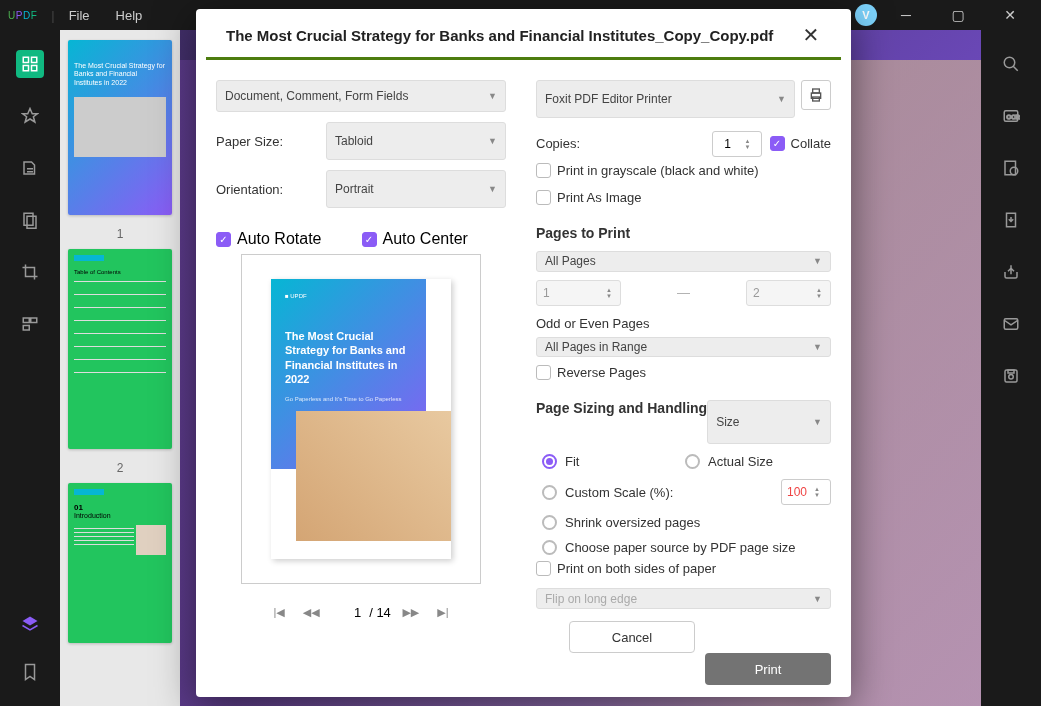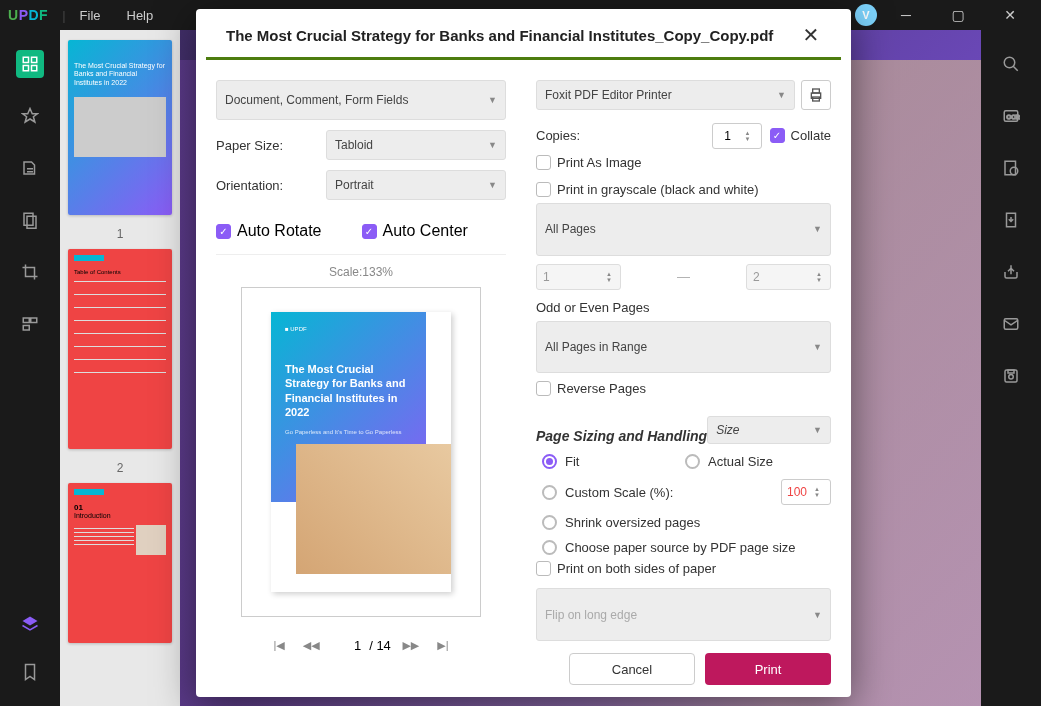--- a/index.html
+++ b/index.html
@@ -1,39 +1,39 @@
 <!DOCTYPE html>
 <html><head>
 <meta charset="utf-8">
 <style>
 * { margin: 0; padding: 0; box-sizing: border-box; font-family: -apple-system, BlinkMacSystemFont, "Segoe UI", Arial, sans-serif; }
 body { width: 1041px; height: 706px; background: #1a1a1a; overflow: hidden; position: relative; }
 
 
 .titlebar { height: 30px; background: #1a1a1a; display: flex; align-items: center; padding: 0 8px; color: #ccc; font-size: 13px; }
-.app-logo { font-weight: bold; font-size: 14px; letter-spacing: 0.5px; }
+.app-logo { font-weight: normal; font-size: 10px; letter-spacing: 0.5px; }
 .app-logo .c1 { color: #4CAF50; }
 .app-logo .c2 { color: #8B5CF6; }
 .app-logo .c3 { color: #06B6D4; }
 .app-logo .c4 { color: #10B981; }
 .titlebar-sep { margin: 0 14px; color: #444; }
 .menu-item { margin-right: 26px; cursor: pointer; }
 .titlebar-right { margin-left: auto; display: flex; align-items: center; gap: 6px; }
 .avatar { width: 22px; height: 22px; border-radius: 50%; background: #7DD3FC; color: white; display: flex; align-items: center; justify-content: center; font-size: 11px; font-weight: bold; }
 .win-btn { width: 46px; height: 28px; display: flex; align-items: center; justify-content: center; color: #ccc; cursor: pointer; font-size: 14px; }
 
 
 .main { position: absolute; top: 30px; left: 0; right: 0; bottom: 0; display: flex; background: linear-gradient(135deg, #3a2a5a 0%, #8b5cf6 100%); }
 .left-toolbar { width: 60px; background: #1a1a1a; display: flex; flex-direction: column; align-items: center; padding-top: 20px; gap: 24px; }
 .tool-icon { width: 28px; height: 28px; display: flex; align-items: center; justify-content: center; color: #999; cursor: pointer; border-radius: 4px; }
 .tool-icon.active { background: #10B981; color: white; }
 .left-toolbar-bottom { margin-top: auto; padding-bottom: 20px; display:flex; flex-direction:column; gap:20px;}
 
 .thumbnails { width: 120px; background: #e8e8e8; padding: 10px 8px; display: flex; flex-direction: column; gap: 8px; overflow: hidden; }
-.thumb { background: #ef4444; border-radius: 2px; box-shadow: 0 1px 3px rgba(0,0,0,0.2); display: flex; flex-direction: column; position: relative;}
+.thumb { background: #22c55e; border-radius: 2px; box-shadow: 0 1px 3px rgba(0,0,0,0.2); display: flex; flex-direction: column; position: relative;}
 .thumb-page1 { height: 175px; background: linear-gradient(135deg, #06B6D4 0%, #8B5CF6 100%); padding:6px;}
 .thumb-page1 .t-text { font-size:7px; color:white; margin-top:16px; line-height:1.2;}
 .thumb-page1 .t-img { background:#ccc; height:60px; margin-top:10px;}
 .thumb.toc { height:200px; padding:6px;}
 .thumb.toc .t-title { font-size:6px; margin-top:8px;}
 .thumb.toc .t-line { height:1px; background:#ddd; margin:6px 0;}
 .thumb.intro { height:160px; padding:6px;}
 .thumb-num { text-align: center; font-size: 12px; color: #666; margin-top:4px;}
 
 .content-area { flex: 1; position: relative; }
@@ -43,23 +43,23 @@
 .dialog { position: absolute; top: 9px; left: 196px; width: 655px; height: 688px; background: white; border-radius: 4px; box-shadow: 0 10px 40px rgba(0,0,0,0.5); z-index: 100; display: flex; flex-direction: column; }
 .dialog-header { padding: 14px 20px 10px; display: flex; justify-content: space-between; align-items: center; border-bottom: 3px solid #4d7c0f; margin: 0 10px;}
 .dialog-title { font-size: 15px; font-weight: bold; color: #222; }
 .dialog-close { cursor: pointer; font-size: 20px; color: #333; width:20px; text-align:center;}
 .dialog-body { flex: 1; display: flex; padding: 20px 20px 12px; gap: 30px; overflow: hidden; }
 .dialog-left { width: 290px; display: flex; flex-direction: column; }
 .dialog-right { flex: 1; display: flex; flex-direction: column; font-size: 13px; color: #333; }
 
 .form-row { display: flex; align-items: center; margin-bottom: 10px; }
 .form-label { font-size: 13px; color: #333; }
-.select { flex: 1; height: 30px; background: #ededed; border: 1px solid #ddd; border-radius: 3px; padding: 0 8px; font-size: 12px; color: #444; display: flex; align-items: center; justify-content: space-between; cursor: pointer; }
+.select { flex: 1; height: 38px; background: #ededed; border: 1px solid #ddd; border-radius: 3px; padding: 0 8px; font-size: 12px; color: #444; display: flex; align-items: center; justify-content: space-between; cursor: pointer; }
 .select .caret { font-size: 9px; color: #888; }
-.full-select { height: 40px; }
+.full-select { height: 32px; }
 .row-split .form-label { width: 110px; }
 .checkbox-row { display: flex; align-items: center; gap: 6px; margin: 6px 0; }
 .cb { width: 15px; height: 15px; border: 1px solid #bbb; border-radius: 3px; display: flex; align-items: center; justify-content: center; background:white; cursor:pointer;}
 .cb.checked { background: #8B5CF6; border-color: #8B5CF6; color: white; font-size: 10px; }
 .radio { width: 15px; height: 15px; border: 2px solid #bbb; border-radius: 50%; display:flex; align-items:center; justify-content:center; cursor:pointer;}
 .radio.checked { border-color: #8B5CF6; }
 .radio.checked::after { content:''; width:7px; height:7px; background:#8B5CF6; border-radius:50%;}
 
 .scale-label { text-align: center; font-size: 12px; color: #888; margin: 8px 0; border-top:1px solid #eee; padding-top:10px;}
 .preview-box { width: 240px; height: 330px; border: 1px solid #ccc; margin: 0 auto; background: white; display:flex; align-items:center; justify-content:center;}
@@ -75,29 +75,29 @@
 .pager-input { width: 30px; text-align: right; border:none; font-size:13px;}
 
 .section-title { font-size: 14px; font-weight: bold; color: #333; margin: 14px 0 10px; }
 .printer-row { display:flex; gap:6px;}
 .spinner-input { width: 50px; height: 26px; border: 1px solid #ccc; border-radius:3px; display:flex; align-items:center;}
 .spinner-input input { width: 30px; border:none; text-align:center; font-size:12px; outline:none;}
 .spinner-btns { display:flex; flex-direction:column; font-size:6px; color:#888; line-height:1; padding:2px;}
 .range-row { display:flex; align-items:center; gap:10px; margin-top:8px;}
 .range-input { width:85px; height:26px; border:1px solid #ddd; background:#f5f5f5; border-radius:3px; display:flex; align-items:center; padding:0 6px; font-size:12px; color:#999;}
 .range-dash { color:#aaa; flex:1; text-align:center;}
-.sizing-row { display:flex; justify-content:space-between; align-items:flex-end;font-style:italic;}
-.sizing-select { width:66px; height:28px;}
+.sizing-row { display:flex; justify-content:space-between; align-items:flex-start;}
+.sizing-select { width:66px; height:44px;}
 .radio-group { display:flex; flex-direction:column; gap:10px; margin-top:10px; padding-left:6px;}
 .radio-row { display:flex; align-items:center; gap:8px;}
 .radio-row .two { width:90px;}
 .dialog-footer { display:flex; justify-content:flex-end; gap:10px; padding:0 0 0; margin-top:auto;}
 .btn { width:126px; height:32px; border-radius:4px; display:flex; align-items:center; justify-content:center; font-size:13px; cursor:pointer;}
 .btn-cancel { border:1px solid #ccc; color:#333; background:white;}
-.btn-print { background:#be185d; color:white;}
+.btn-print { background:#737373; color:white;margin-top:32px;}
 
 .bg-photo { position:absolute; left:180px; top:30px; right:60px; bottom:0; background:linear-gradient(90deg, #5b3a8a, #8b6aa8 50%, rgba(200,170,150,0.7) 75%); z-index:0;}
 </style>
 </head>
 <body>
 
 <div class="titlebar">
   <span class="app-logo"><span class="c1">U</span><span class="c2">P</span><span class="c3">D</span><span class="c4">F</span></span>
   <span class="titlebar-sep">|</span>
   <span class="menu-item">File</span>
@@ -281,21 +281,20 @@
       <div style="display:flex;gap:40px;margin-top:6px;">
         <div class="checkbox-row">
             <div class="cb checked">✓</div>
             <span>Auto Rotate</span>
           </div>
         <div class="checkbox-row">
             <div class="cb checked">✓</div>
             <span>Auto Center</span>
           </div>
       </div>
-      <div class="scale-label">Scale:133%</div>
       <div class="preview-box">
         <div class="preview-page">
           <div class="preview-gradient">
             <div class="p-logo">■ UPDF</div>
             <div class="p-title">The Most Crucial Strategy for Banks and Financial Institutes in 2022</div>
             <div class="p-sub">Go Paperless and It's Time to Go Paperless</div>
           </div>
           <div class="preview-photo"></div>
         </div>
       </div>
@@ -332,27 +331,28 @@
               <span>▼</span>
             </div>
           </div>
         <div class="checkbox-row">
             <div class="cb checked">✓</div>
             <span>Collate</span>
           </div>
       </div>
       <div class="checkbox-row">
           <div class="cb"></div>
-          <span>Print As Image</span>
+          <span>Print in grayscale (black and white)</span>
         </div>
       <div class="checkbox-row">
           <div class="cb"></div>
-          <span>Print in grayscale (black and white)</span>
-        </div>
-
+          <span>Print As Image</span>
+        </div>
+
+      <div class="section-title">Pages to Print</div>
       <div class="select">
           <span>All Pages</span>
           <span class="caret">▼</span>
         </div>
       <div class="range-row">
         <div class="range-input">
             <span>1</span>
             <div class="spinner-btns" style="margin-left:auto;">
               <span>▲</span>
               <span>▼</span>

